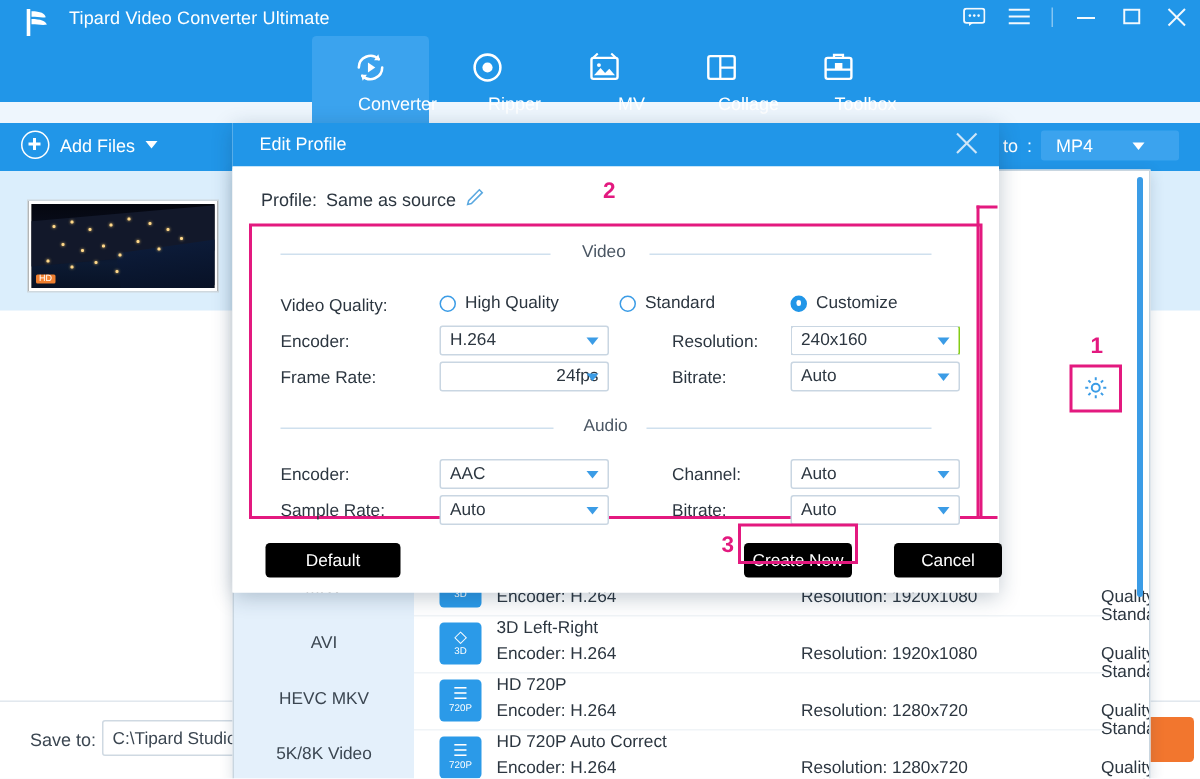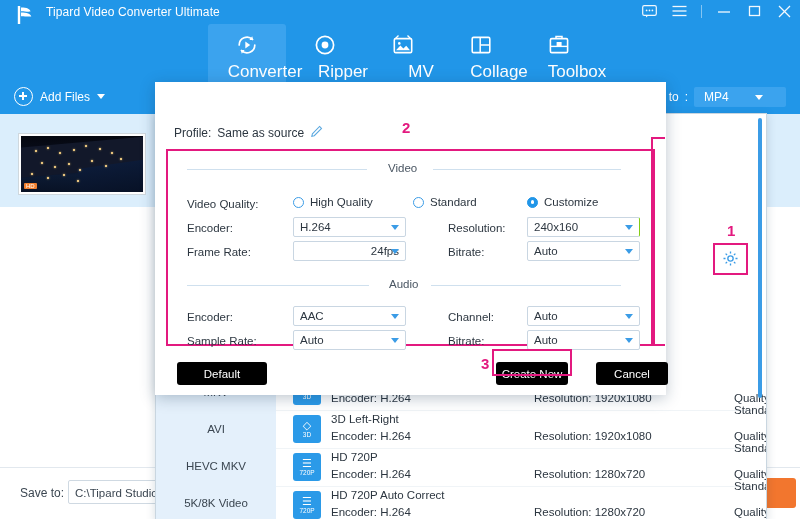--- a/index.html
+++ b/index.html
@@ -6,34 +6,34 @@
   body{
     width:800px;height:519px;overflow:hidden;
     font-family:"Liberation Sans", sans-serif;
     font-size:12px;color:#333;background:#ffffff;
     position:relative;
   }
   
   #app{position:absolute;inset:0;background:#eef6fd;overflow:hidden;}
 
   
-  .titlebar{position:absolute;left:0;top:0;width:800px;height:82px;background:#2196e8;}
+  .titlebar{position:absolute;left:0;top:0;width:800px;height:68px;background:#2196e8;}
   .logo{position:absolute;left:14px;top:4px;width:24px;height:22px;}
   .app-title{position:absolute;left:46px;top:5px;color:#ffffff;font-size:12px;letter-spacing:.1px;}
   .win-ctrls{position:absolute;right:8px;top:3px;display:flex;align-items:center;gap:14px;}
   .win-ctrls .wc{width:16px;height:16px;opacity:.95;cursor:pointer;display:flex;align-items:center;justify-content:center;}
   .divider-v{width:1px;height:13px;background:rgba(255,255,255,.45);}
 
   
   .tabs{position:absolute;left:208px;top:24px;display:flex;}
   .tab{width:78px;height:58px;display:flex;flex-direction:column;align-items:center;justify-content:flex-start;
        padding-top:8px;box-sizing:border-box;cursor:pointer;border-radius:3px 3px 0 0;color:#ffffff;}
   .tab.active{background:#3ba3ee;}
   .tab .ticon{height:26px;display:flex;align-items:center;justify-content:center;}
-  .tab .tlabel{margin-top:4px;font-size:17px;padding-left:36px;}
+  .tab .tlabel{margin-top:4px;font-size:12px;padding-left:36px;}
 
   
   .toolbar{position:absolute;left:0;top:82px;width:800px;height:32px;background:#2196e8;}
   .addfiles{position:absolute;left:14px;top:5px;display:flex;align-items:center;gap:7px;color:#fff;font-size:12px;cursor:pointer;}
   .circ-plus{width:17px;height:17px;border:1.4px solid #fff;border-radius:50%;position:relative;}
   .circ-plus:before,.circ-plus:after{content:"";position:absolute;background:#fff;}
   .circ-plus:before{left:3.5px;top:7.3px;width:8px;height:1.4px;}
   .circ-plus:after{top:3.5px;left:7.3px;height:8px;width:1.4px;}
   .caret-d{width:0;height:0;border-left:4.5px solid transparent;border-right:4.5px solid transparent;border-top:5px solid #fff;}
 
@@ -369,20 +369,31 @@
     <svg width="17" height="17" viewBox="0 0 16 16">
         <g fill="none" stroke="#3b9ce6" stroke-width="1.25">
           <circle cx="8" cy="8" r="2.5"></circle>
           <path d="M8 1.4 v1.9 M8 12.7 v1.9 M1.4 8 h1.9 M12.7 8 h1.9 M3.4 3.4 l1.35 1.35 M11.25 11.25 l1.35 1.35 M12.6 3.4 l-1.35 1.35 M4.75 11.25 l-1.35 1.35"></path>
         </g>
       </svg>
   </div>
   <div class="marker1">1</div>
 
   <div class="dialog">
+    <div class="dlg-head">
+      <div class="dlg-title">Edit Profile</div>
+      <div class="dlg-close">
+        <svg width="17" height="17" viewBox="0 0 17 17">
+            <g stroke="#cfe6f8" stroke-width="1.4">
+              <line x1="2" y1="2" x2="15" y2="15"></line>
+              <line x1="15" y1="2" x2="2" y2="15"></line>
+            </g>
+          </svg>
+      </div>
+    </div>
 
     <div class="dlg-body">
 
       <div class="profile-row">
         <span>Profile:</span>
         <span>Same as source</span>
         <span class="pencil">
           <svg width="13" height="13" viewBox="0 0 14 14">
               <path d="M10.3 1.6 L12.4 3.7 L4.6 11.5 L1.9 12.2 L2.6 9.5 Z" fill="none" stroke="#5aa8e0" stroke-width="1.1"></path>
             </svg>

